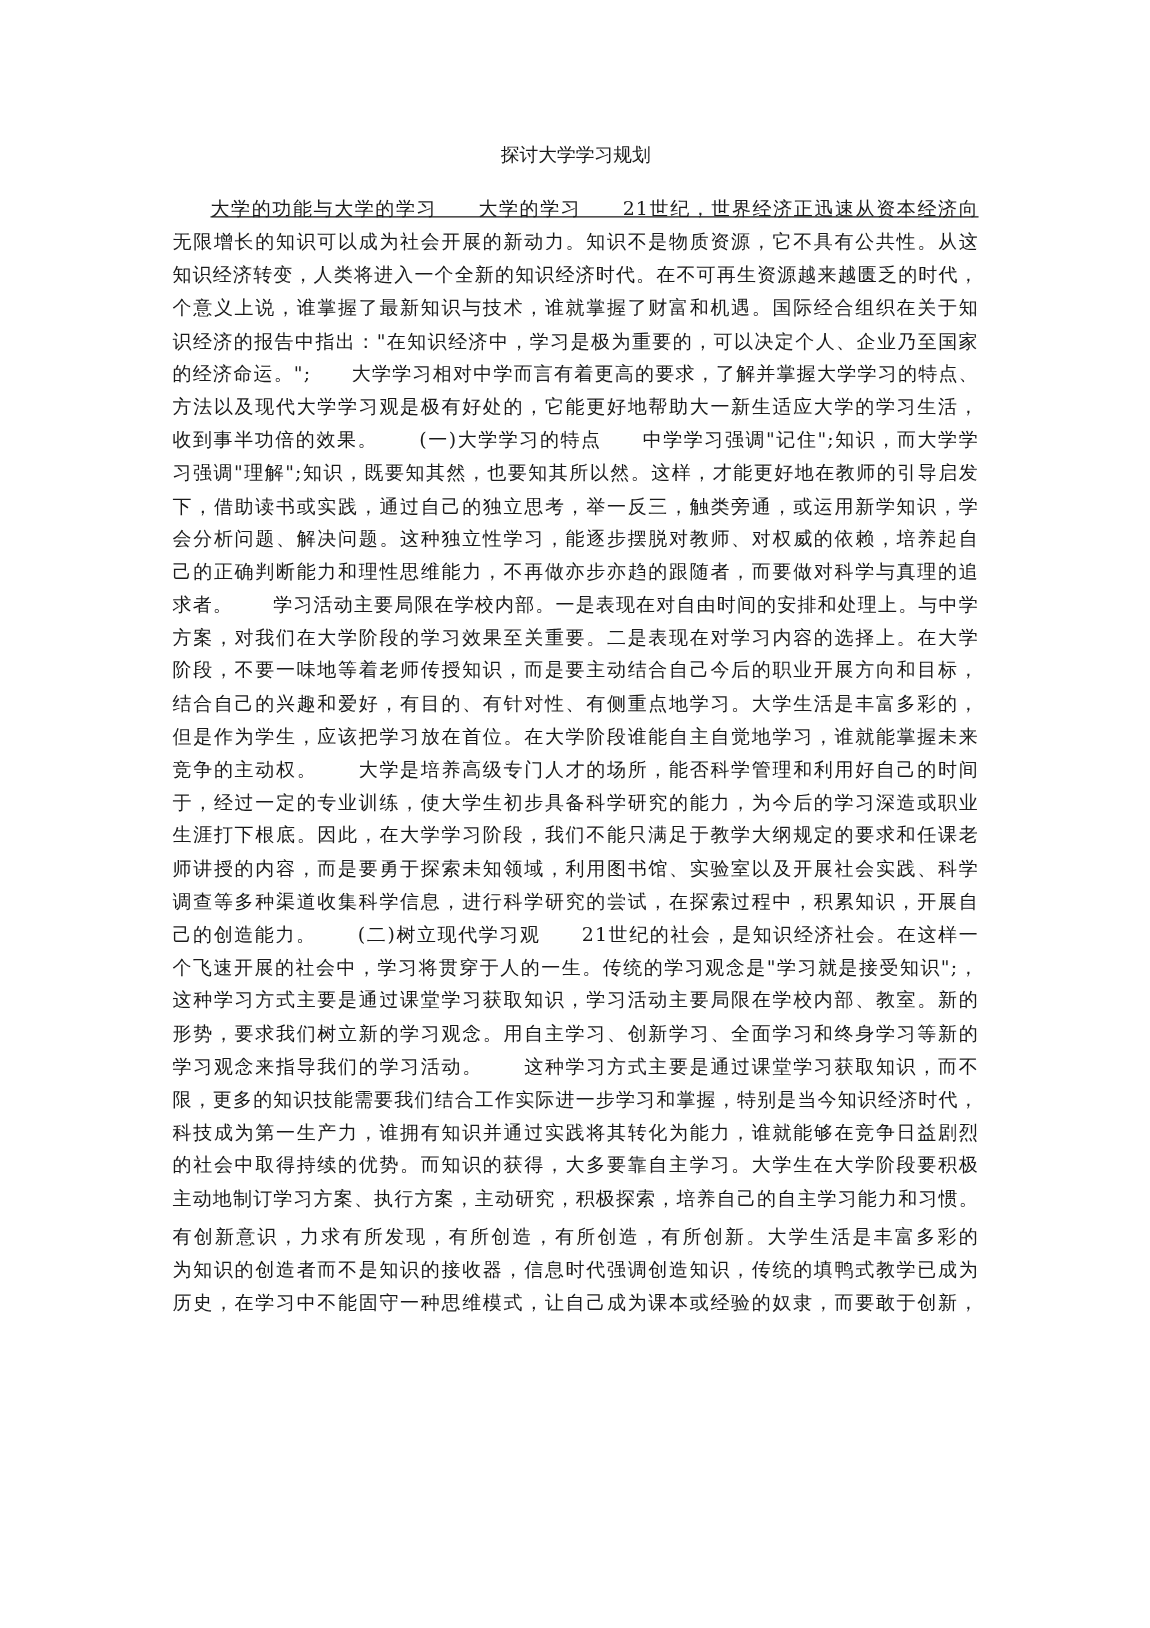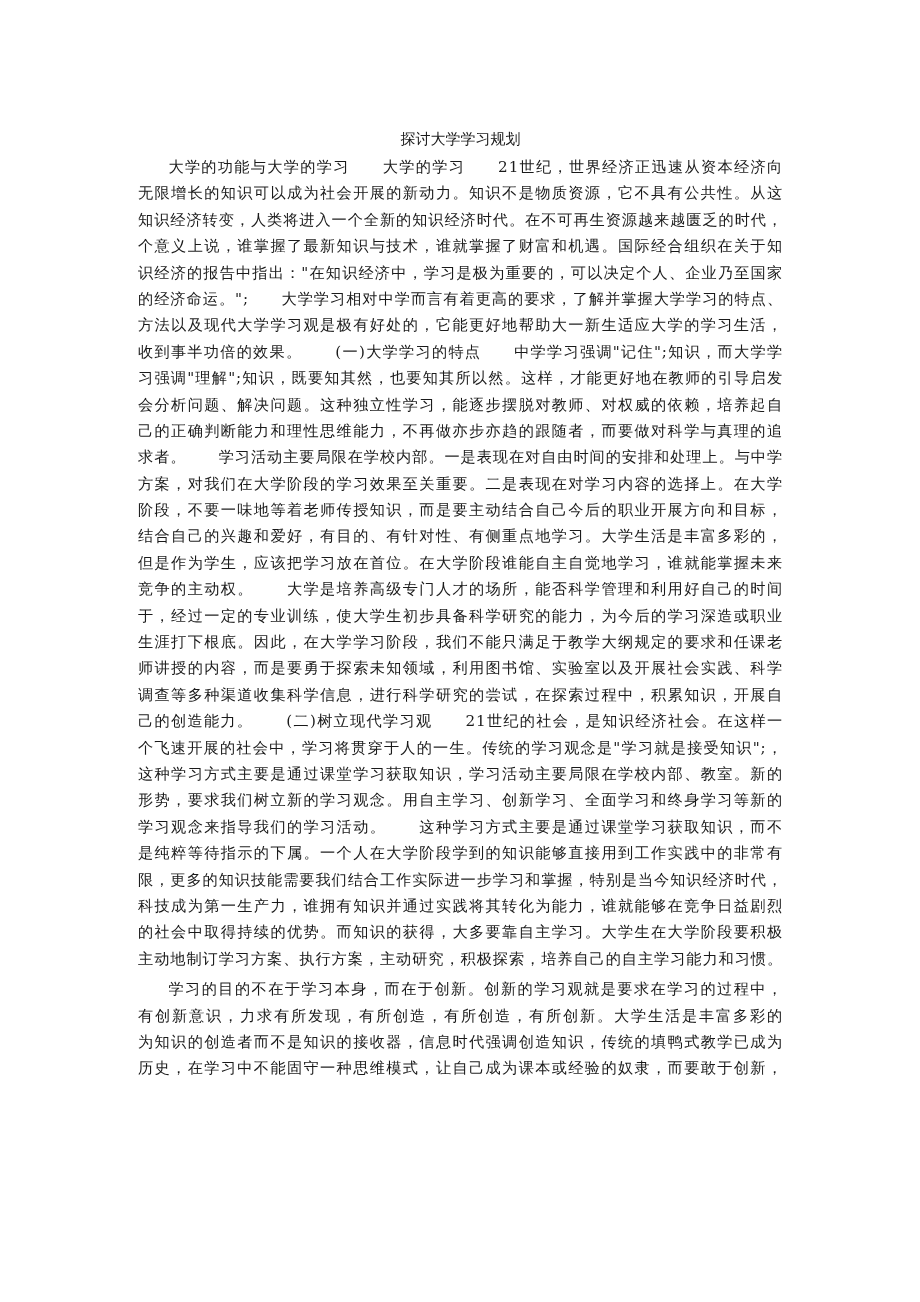--- a/index.html
+++ b/index.html
@@ -1,66 +1,65 @@
 <!DOCTYPE html>
 <html><head>
 <meta charset="utf-8">
 <style>
   html, body { margin:0; padding:0; background:#ffffff; }
   body { width:920px; height:1302px; position:relative; overflow:hidden;
          font-family:"DejaVu Serif","Liberation Serif",serif; color:#1a1a1a; }
   .page { position:absolute; left:138px; top:0; width:645px; }
-  .title { position:absolute; left:0; width:645px; top:128px; text-align:center;
+  .title { position:absolute; left:0; width:645px; top:113px; text-align:center;
            font-size:15px; line-height:22px; letter-spacing:0; }
   .body { position:absolute; left:0; top:154px; width:645px; }
   .para { margin:0; font-size:15.2px; line-height:26.4px; text-indent:2em;
           text-align:justify; letter-spacing:0.9px; word-break:break-all; }
   .para + .para { margin-top:4px; }
   .line { display:block; white-space:nowrap; text-align:justify; text-align-last:justify; height:26.4px; overflow:hidden; }
-  .line.first { padding-left:2em; }
+  .line.first { padding-left:2em;text-decoration:underline; }
 </style>
 </head>
 <body>
 
 <div class="page">
   <div class="title">探讨大学学习规划</div>
   <div class="body">
     <div class="para" id="para0" style="text-indent: 0px;">
         <span class="line first">大学的功能与大学的学习　　大学的学习　　21世纪，世界经济正迅速从资本经济向</span>
         <span class="line">无限增长的知识可以成为社会开展的新动力。知识不是物质资源，它不具有公共性。从这</span>
         <span class="line">知识经济转变，人类将进入一个全新的知识经济时代。在不可再生资源越来越匮乏的时代，</span>
         <span class="line">个意义上说，谁掌握了最新知识与技术，谁就掌握了财富和机遇。国际经合组织在关于知</span>
         <span class="line">识经济的报告中指出："在知识经济中，学习是极为重要的，可以决定个人、企业乃至国家</span>
         <span class="line">的经济命运。";　　大学学习相对中学而言有着更高的要求，了解并掌握大学学习的特点、</span>
         <span class="line">方法以及现代大学学习观是极有好处的，它能更好地帮助大一新生适应大学的学习生活，</span>
         <span class="line">收到事半功倍的效果。　　(一)大学学习的特点　　中学学习强调"记住";知识，而大学学</span>
         <span class="line">习强调"理解";知识，既要知其然，也要知其所以然。这样，才能更好地在教师的引导启发</span>
+        <span class="line">下，借助读书或实践，通过自己的独立思考，举一反三，触类旁通，或运用新学知识，学</span>
         <span class="line">会分析问题、解决问题。这种独立性学习，能逐步摆脱对教师、对权威的依赖，培养起自</span>
         <span class="line">己的正确判断能力和理性思维能力，不再做亦步亦趋的跟随者，而要做对科学与真理的追</span>
         <span class="line">求者。　　学习活动主要局限在学校内部。一是表现在对自由时间的安排和处理上。与中学</span>
         <span class="line">方案，对我们在大学阶段的学习效果至关重要。二是表现在对学习内容的选择上。在大学</span>
         <span class="line">阶段，不要一味地等着老师传授知识，而是要主动结合自己今后的职业开展方向和目标，</span>
         <span class="line">结合自己的兴趣和爱好，有目的、有针对性、有侧重点地学习。大学生活是丰富多彩的，</span>
         <span class="line">但是作为学生，应该把学习放在首位。在大学阶段谁能自主自觉地学习，谁就能掌握未来</span>
         <span class="line">竞争的主动权。　　大学是培养高级专门人才的场所，能否科学管理和利用好自己的时间</span>
         <span class="line">于，经过一定的专业训练，使大学生初步具备科学研究的能力，为今后的学习深造或职业</span>
         <span class="line">生涯打下根底。因此，在大学学习阶段，我们不能只满足于教学大纲规定的要求和任课老</span>
         <span class="line">师讲授的内容，而是要勇于探索未知领域，利用图书馆、实验室以及开展社会实践、科学</span>
         <span class="line">调查等多种渠道收集科学信息，进行科学研究的尝试，在探索过程中，积累知识，开展自</span>
         <span class="line">己的创造能力。　　(二)树立现代学习观　　21世纪的社会，是知识经济社会。在这样一</span>
         <span class="line">个飞速开展的社会中，学习将贯穿于人的一生。传统的学习观念是"学习就是接受知识";，</span>
         <span class="line">这种学习方式主要是通过课堂学习获取知识，学习活动主要局限在学校内部、教室。新的</span>
         <span class="line">形势，要求我们树立新的学习观念。用自主学习、创新学习、全面学习和终身学习等新的</span>
         <span class="line">学习观念来指导我们的学习活动。　　这种学习方式主要是通过课堂学习获取知识，而不</span>
-        <span class="line">是纯粹等待指示的下属。一个人在大学阶段学到的知识能够直接用到工作实践中的非常有</span>
         <span class="line">限，更多的知识技能需要我们结合工作实际进一步学习和掌握，特别是当今知识经济时代，</span>
         <span class="line">科技成为第一生产力，谁拥有知识并通过实践将其转化为能力，谁就能够在竞争日益剧烈</span>
         <span class="line">的社会中取得持续的优势。而知识的获得，大多要靠自主学习。大学生在大学阶段要积极</span>
         <span class="line">主动地制订学习方案、执行方案，主动研究，积极探索，培养自己的自主学习能力和习惯。</span>
       </div>
     <div class="para" id="para1" style="text-indent: 0px;">
-        <span class="line first">学习的目的不在于学习本身，而在于创新。创新的学习观就是要求在学习的过程中，</span>
         <span class="line">有创新意识，力求有所发现，有所创造，有所创造，有所创新。大学生活是丰富多彩的</span>
         <span class="line">为知识的创造者而不是知识的接收器，信息时代强调创造知识，传统的填鸭式教学已成为</span>
         <span class="line">历史，在学习中不能固守一种思维模式，让自己成为课本或经验的奴隶，而要敢于创新，</span>
       </div>
   </div>
 </div>
 
 </body></html>

